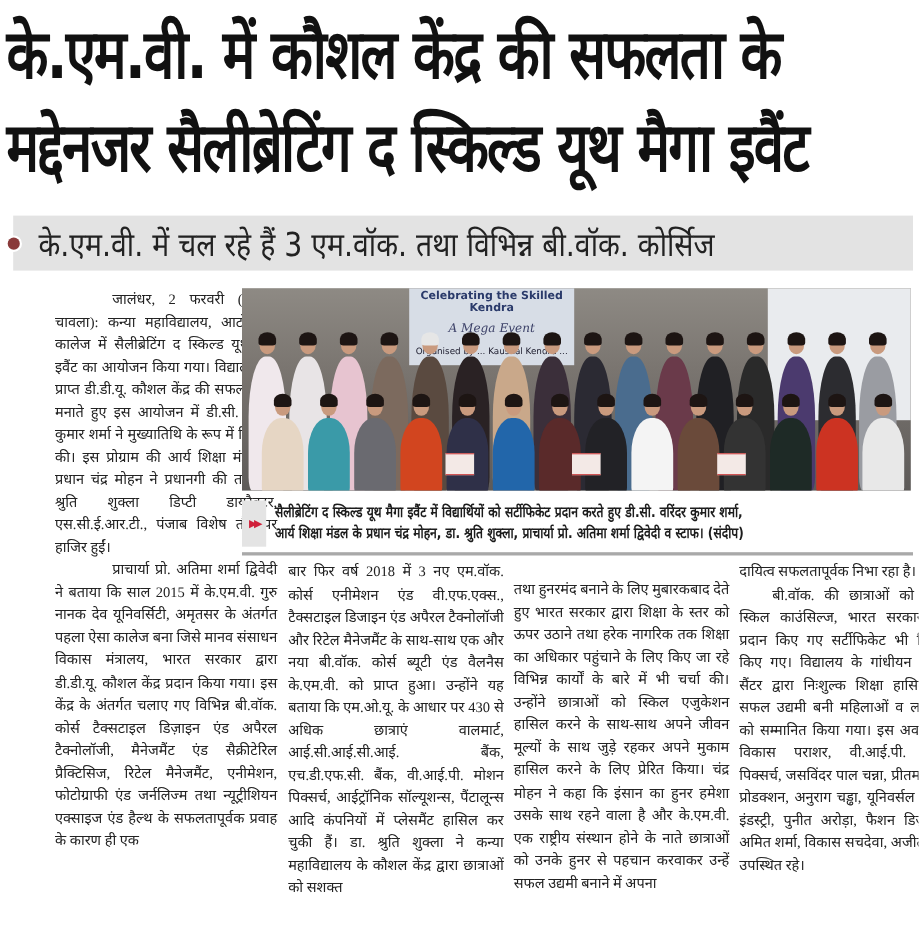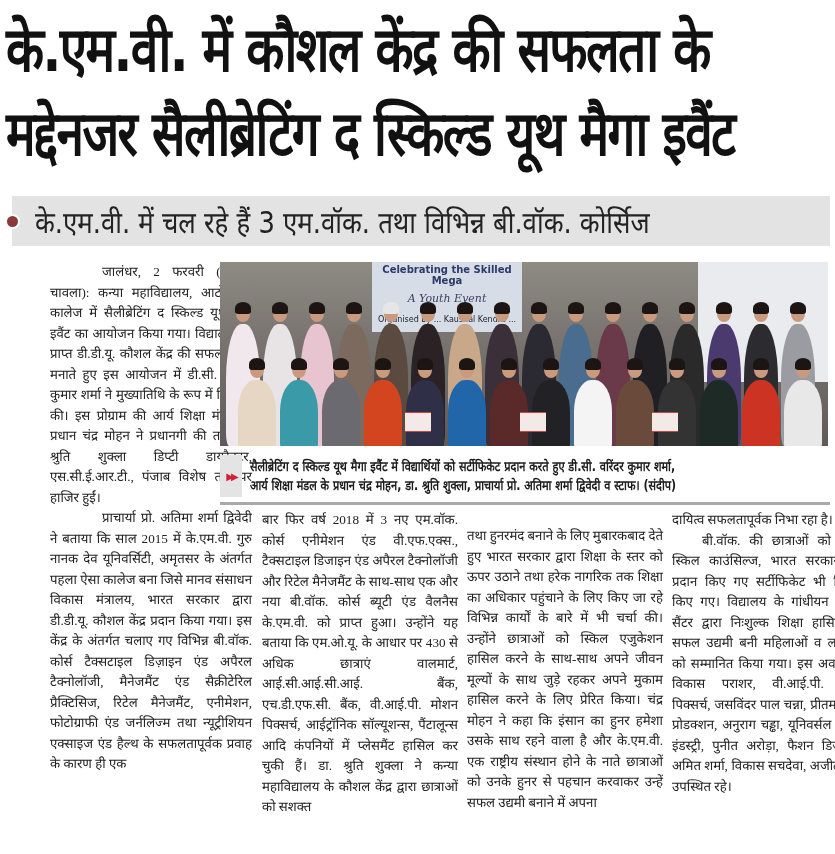--- a/index.html
+++ b/index.html
@@ -90,22 +90,22 @@
 </div>
 
 <div class="col col1">
   <p class="indent">जालंधर, 2 फरवरी (कु श चावला): कन्या महाविद्यालय, आटोनॉमस कालेज में सैलीब्रेटिंग द स्किल्ड यूथ मैगा इवैंट का आयोजन किया गया। विद्यालय को प्राप्त डी.डी.यू. कौशल केंद्र की सफलता को मनाते हुए इस आयोजन में डी.सी. वरिंदर कुमार शर्मा ने मुख्यातिथि के रूप में शिरकत की। इस प्रोग्राम की आर्य शिक्षा मंडल के प्रधान चंद्र मोहन ने प्रधानगी की तथा डा. श्रुति शुक्ला डिप्टी डायरैक्टर, एस.सी.ई.आर.टी., पंजाब विशेष तौर पर हाजिर हुईं।</p>
   <p class="indent">प्राचार्या प्रो. अतिमा शर्मा द्विवेदी ने बताया कि साल 2015 में के.एम.वी. गुरु नानक देव यूनिवर्सिटी, अमृतसर के अंतर्गत पहला ऐसा कालेज बना जिसे मानव संसाधन विकास मंत्रालय, भारत सरकार द्वारा डी.डी.यू. कौशल केंद्र प्रदान किया गया। इस केंद्र के अंतर्गत चलाए गए विभिन्न बी.वॉक. कोर्स टैक्सटाइल डिज़ाइन एंड अपैरल टैक्नोलॉजी, मैनेजमैंट एंड सैक्रीटेरिल प्रैक्टिसिज, रिटेल मैनेजमैंट, एनीमेशन, फोटोग्राफी एंड जर्नलिज्म तथा न्यूट्रीशियन एक्साइज एंड हैल्थ के सफलतापूर्वक प्रवाह के कारण ही एक</p>
 </div>
 
 <div class="photo">
   <div class="wall-right"></div>
   <div class="screen">
-    <div class="t1">Celebrating the Skilled Mega</div>
-    <div class="t2">A Youth Event</div>
+    <div class="t1">Celebrating the Skilled Kendra</div>
+    <div class="t2">A Mega Event</div>
     <div class="t3">Organised by ... Kaushal Kendra ...</div>
   </div>
   <div id="people">
       <div class="person" style="left: 6px; top: 62px; width: 34px; height: 122px; background: rgb(240, 232, 236);"></div>
       <div class="head" style="left: 16px; top: 44px;"></div>
       <div class="hair" style="left: 15px; top: 40px; background: rgb(29, 21, 19);"></div>
       <div class="person" style="left: 43px; top: 62px; width: 34px; height: 122px; background: rgb(232, 228, 230);"></div>
       <div class="head" style="left: 53px; top: 44px;"></div>
       <div class="hair" style="left: 52px; top: 40px; background: rgb(29, 21, 19);"></div>
       <div class="person" style="left: 80px; top: 62px; width: 34px; height: 122px; background: rgb(231, 196, 208);"></div>

